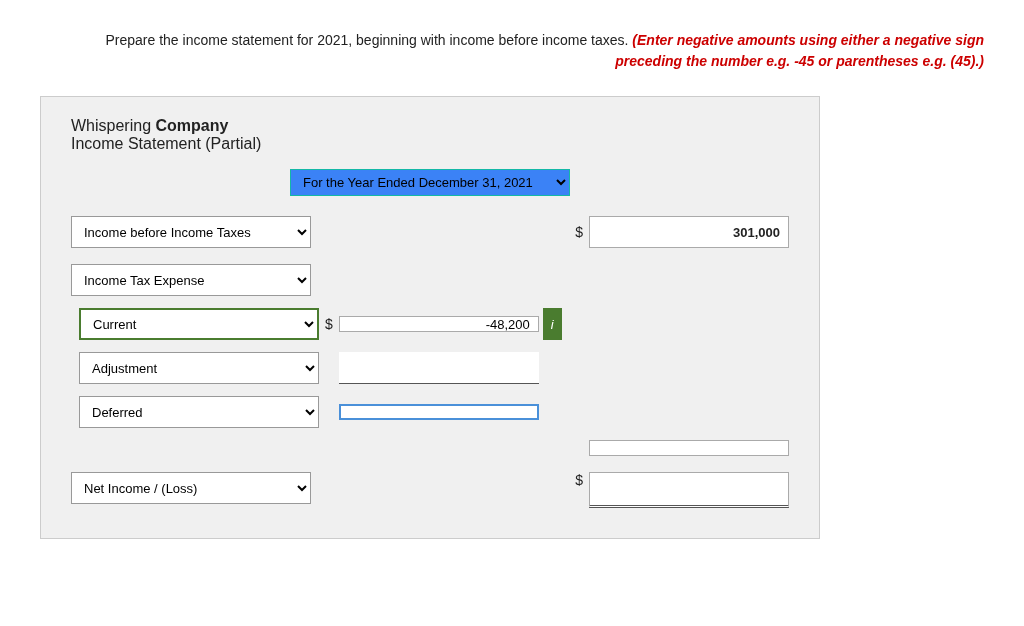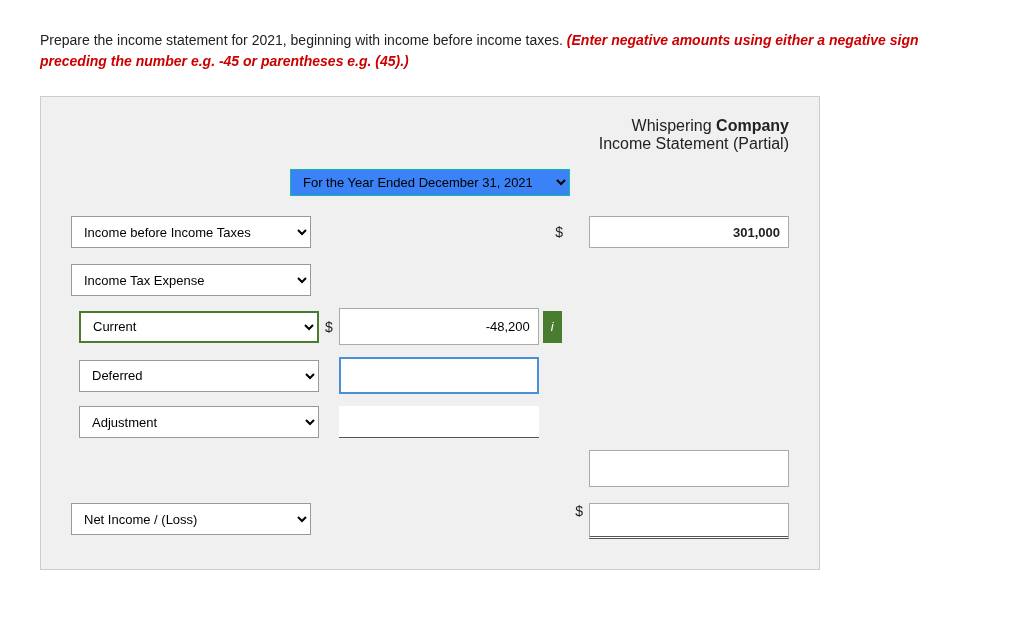--- a/index.html
+++ b/index.html
@@ -9,37 +9,38 @@
       font-size: 14px;
       background: #fff;
       color: #222;
       padding: 30px 40px;
     }
 
     .instructions {
       margin-bottom: 24px;
       line-height: 1.5;
       font-size: 14px;
+      text-align: right;
     }
 
     .instructions .warning {
       color: #cc0000;
       font-style: italic;
       font-weight: bold;
     }
 
     .form-container {
       background: #f0f0f0;
       border: 1px solid #ccc;
       padding: 20px 30px 30px;
       max-width: 780px;
     }
 
     .company-header {
-      text-align: right;
+      text-align: left;
       margin-bottom: 16px;
     }
 
     .company-name {
       font-size: 16px;
       font-weight: normal;
     }
 
     .company-name strong {
       font-weight: bold;
@@ -84,21 +85,21 @@
       font-size: 14px;
       margin: 0 6px;
       font-weight: normal;
     }
 
     .amount-input {
       border: 1px solid #aaa;
       padding: 4px 8px;
       font-size: 13px;
       text-align: right;
-      height: 37px;
+      height: 16px;
       width: 200px;
     }
 
     .amount-input.blue-border {
       border: 2px solid #4a90d9;
       outline: none;
     }
 
     .amount-input.empty {
       background: #fff;
@@ -128,21 +129,20 @@
 
     .spacer {
       flex: 1;
     }
 
     
     .row-income-before {
       display: flex;
       align-items: center;
       margin-bottom: 16px;
-      gap: 20px;
     }
 
     .row-income-tax {
       display: flex;
       align-items: center;
       margin-bottom: 12px;
     }
 
     .row-sub {
       display: flex;
@@ -230,32 +230,32 @@
     <select class="label-select green-border">
       <option>Current</option>
     </select>
     <span class="dollar-sign">$</span>
     <input type="text" class="amount-input" value="-48,200" style="">
     <button class="info-btn">i</button>
   </div>
 
   <div class="row-sub">
     <select class="label-select">
+      <option>Adjustment</option>
+    </select>
+    <span class="dollar-sign" style="visibility:hidden;">$</span>
+    <input type="text" class="adjustment-input empty" value="" style="">
+  </div>
+
+  <div class="row-sub">
+    <select class="label-select">
       <option>Deferred</option>
     </select>
     <span class="dollar-sign" style="visibility:hidden;">$</span>
     <input type="text" class="amount-input blue-border empty" value="" style="">
-  </div>
-
-  <div class="row-sub">
-    <select class="label-select">
-      <option>Adjustment</option>
-    </select>
-    <span class="dollar-sign" style="visibility:hidden;">$</span>
-    <input type="text" class="adjustment-input empty" value="" style="">
   </div>
 
   <div class="subtotal-row">
     <input type="text" class="amount-input empty" value="" style="border: 1px solid rgb(170, 170, 170);">
   </div>
 
   <div class="net-income-row">
     <select class="label-select">
       <option>Net Income / (Loss)</option>
     </select>

